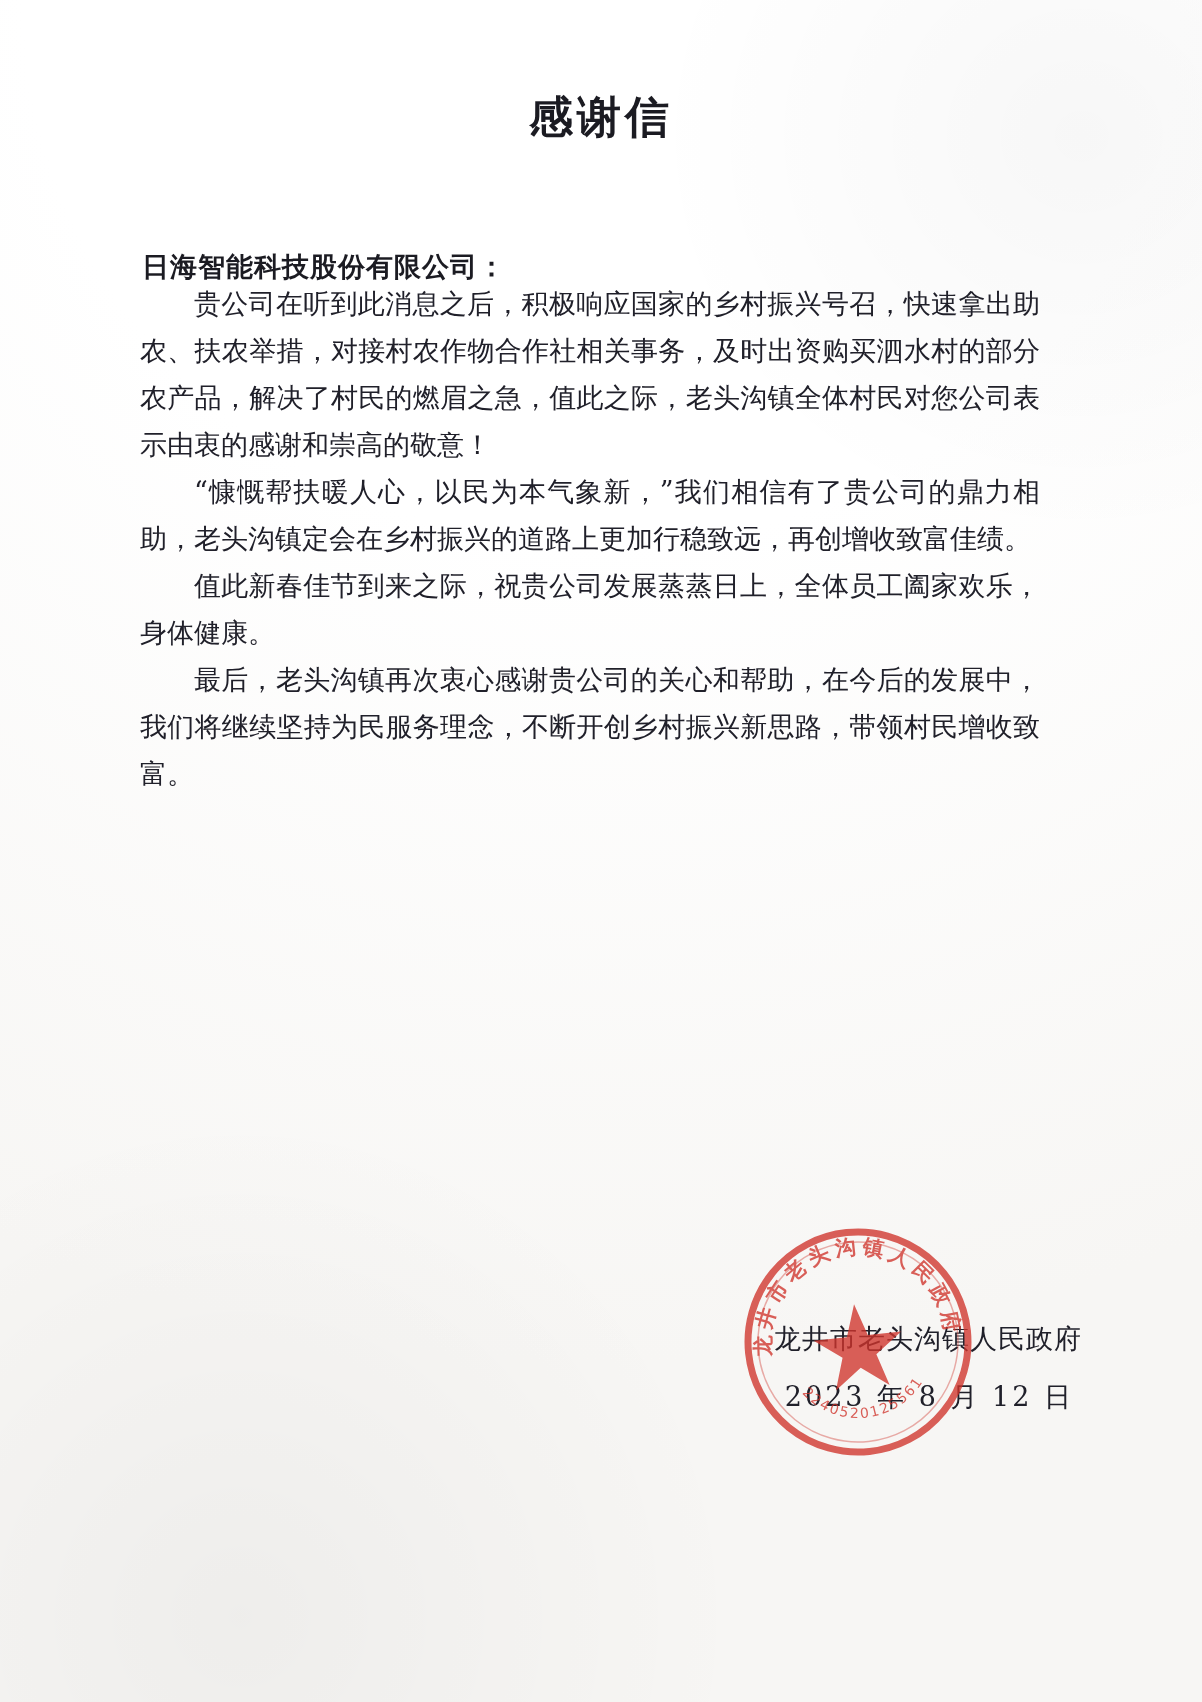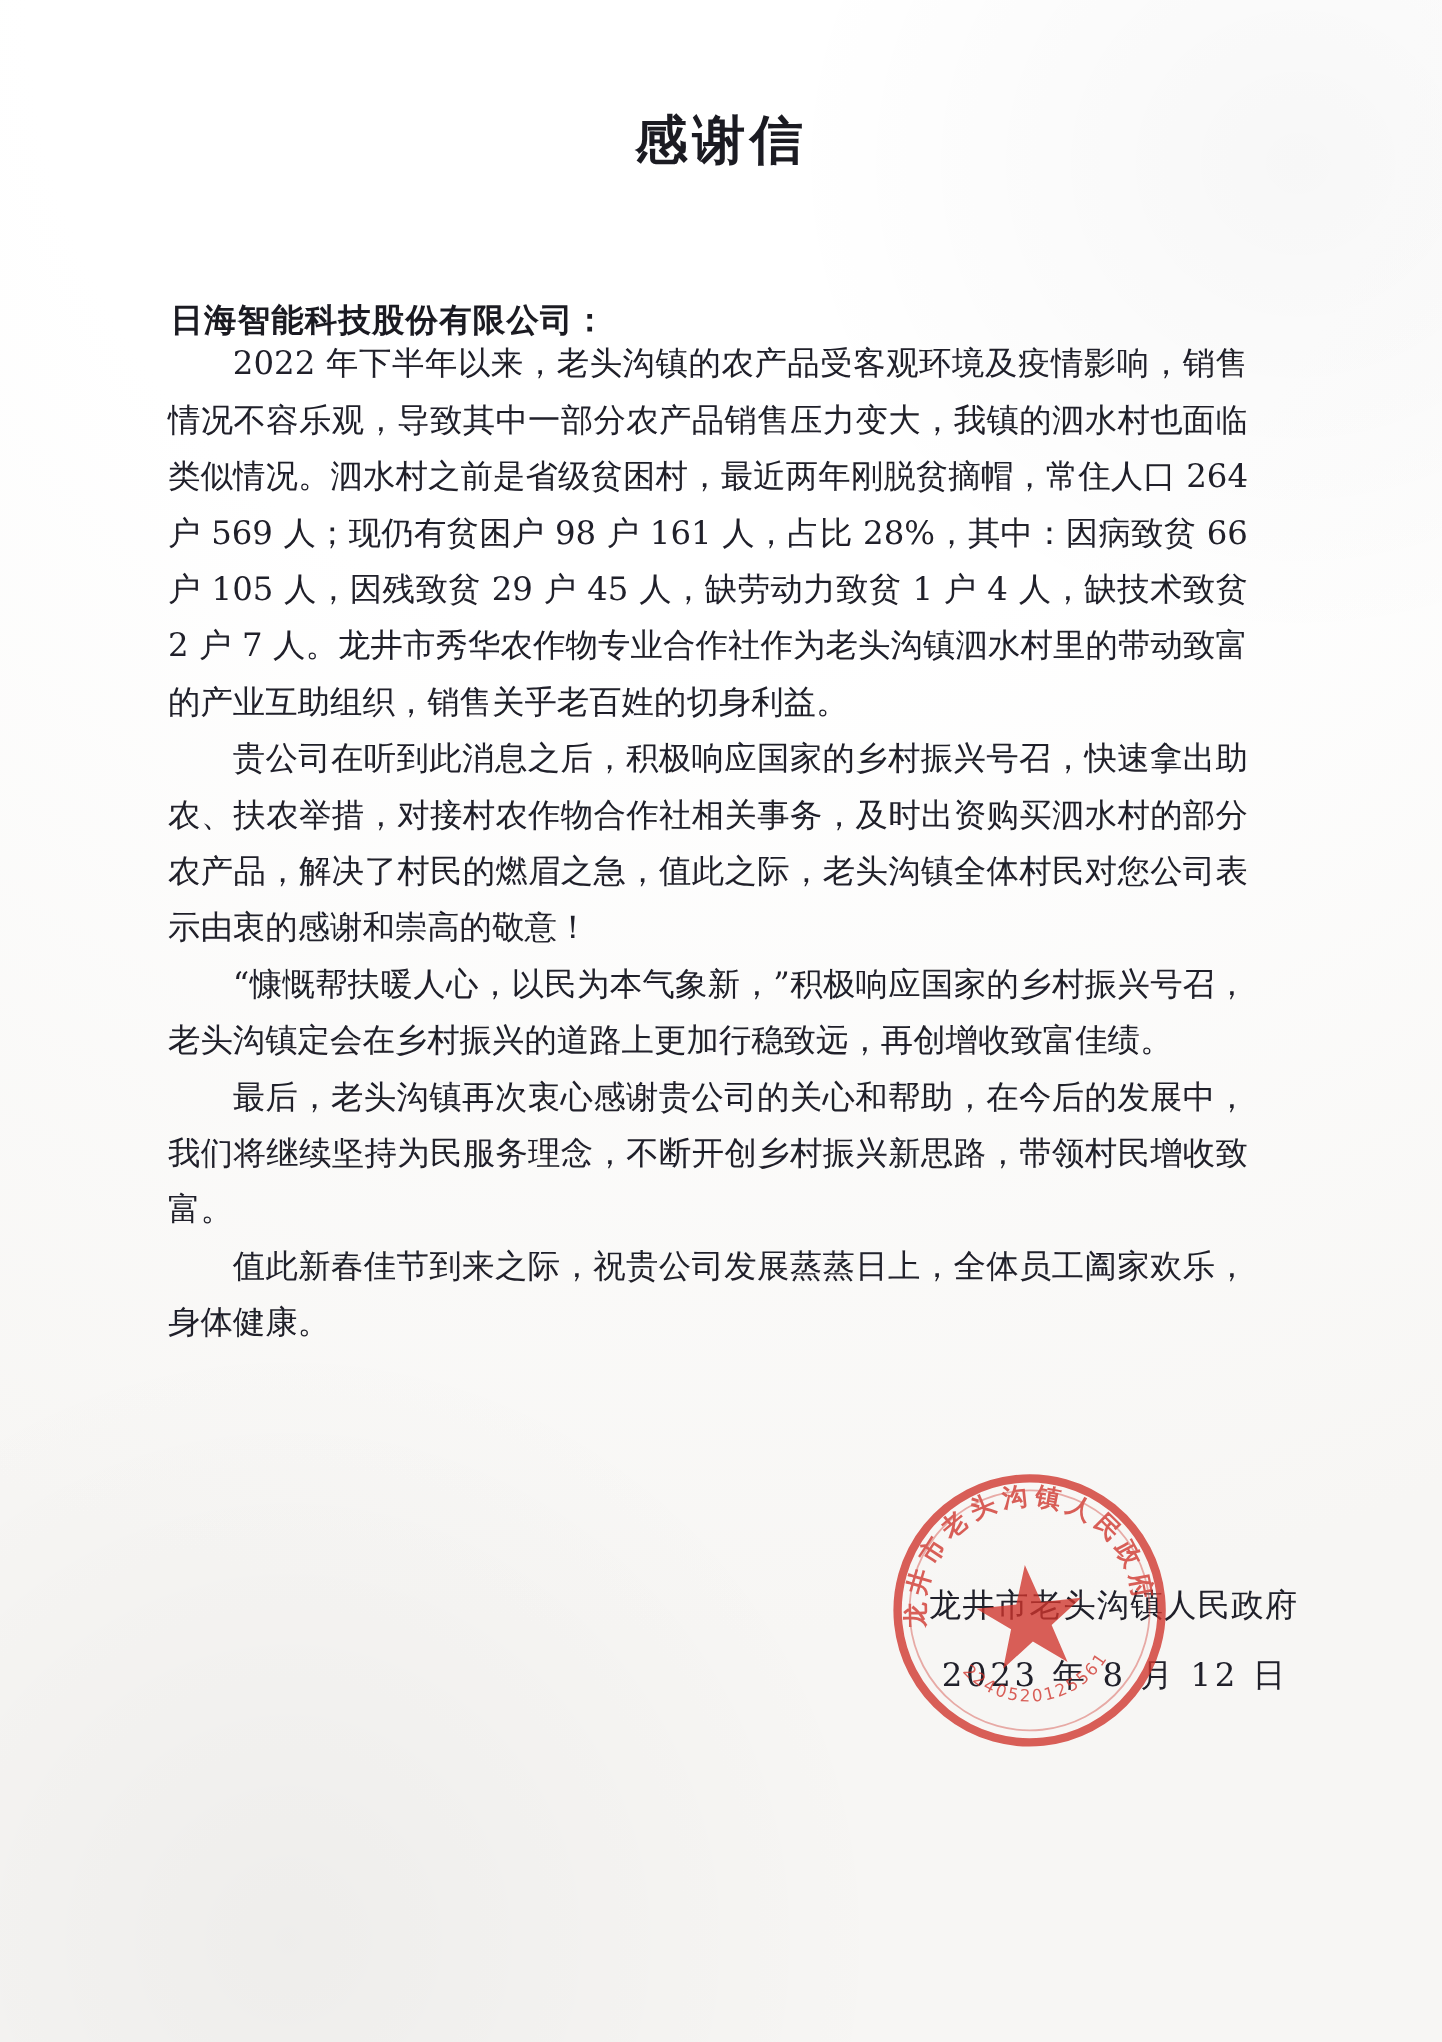--- a/index.html
+++ b/index.html
@@ -119,25 +119,24 @@
 
 <div class="page"></div>
 
 <div class="doc">
 
   <div class="title">感谢信</div>
 
   <div class="salutation">日海智能科技股份有限公司：</div>
 
   <div class="body-text">
-    <p>2022 年下半年以来，老头沟镇的农产品受客观环境及疫情影响，销售情况不容乐观，导致其中一部分农产品销售压力变大，我镇的泗水村也面临类似情况。泗水村之前是省级贫困村，最近两年刚脱贫摘帽，常住人口 264 户 569 人；现仍有贫困户 98 户 161 人，占比 28%，其中：因病致贫 66 户 105 人，因残致贫 29 户 45 人，缺劳动力致贫 1 户 4 人，缺技术致贫 2 户 7 人。龙井市秀华农作物专业合作社作为老头沟镇泗水村里的带动致富的产业互助组织，销售关乎老百姓的切身利益。</p>
     <p>贵公司在听到此消息之后，积极响应国家的乡村振兴号召，快速拿出助农、扶农举措，对接村农作物合作社相关事务，及时出资购买泗水村的部分农产品，解决了村民的燃眉之急，值此之际，老头沟镇全体村民对您公司表示由衷的感谢和崇高的敬意！</p>
-    <p>“慷慨帮扶暖人心，以民为本气象新，”积极响应国家的乡村振兴号召，老头沟镇定会在乡村振兴的道路上更加行稳致远，再创增收致富佳绩。</p>
+    <p>“慷慨帮扶暖人心，以民为本气象新，”我们相信有了贵公司的鼎力相助，老头沟镇定会在乡村振兴的道路上更加行稳致远，再创增收致富佳绩。</p>
+    <p>值此新春佳节到来之际，祝贵公司发展蒸蒸日上，全体员工阖家欢乐，身体健康。</p>
     <p>最后，老头沟镇再次衷心感谢贵公司的关心和帮助，在今后的发展中，我们将继续坚持为民服务理念，不断开创乡村振兴新思路，带领村民增收致富。</p>
-    <p>值此新春佳节到来之际，祝贵公司发展蒸蒸日上，全体员工阖家欢乐，身体健康。</p>
   </div>
 
   <div class="signature">
     <span class="sig-line">龙井市老头沟镇人民政府</span>
     <span class="sig-date">2023 年 8 月 12 日</span>
   </div>
 
   <div class="seal">
     <svg width="240" height="240" viewBox="0 0 240 240" xmlns="http://www.w3.org/2000/svg">
       <defs>

